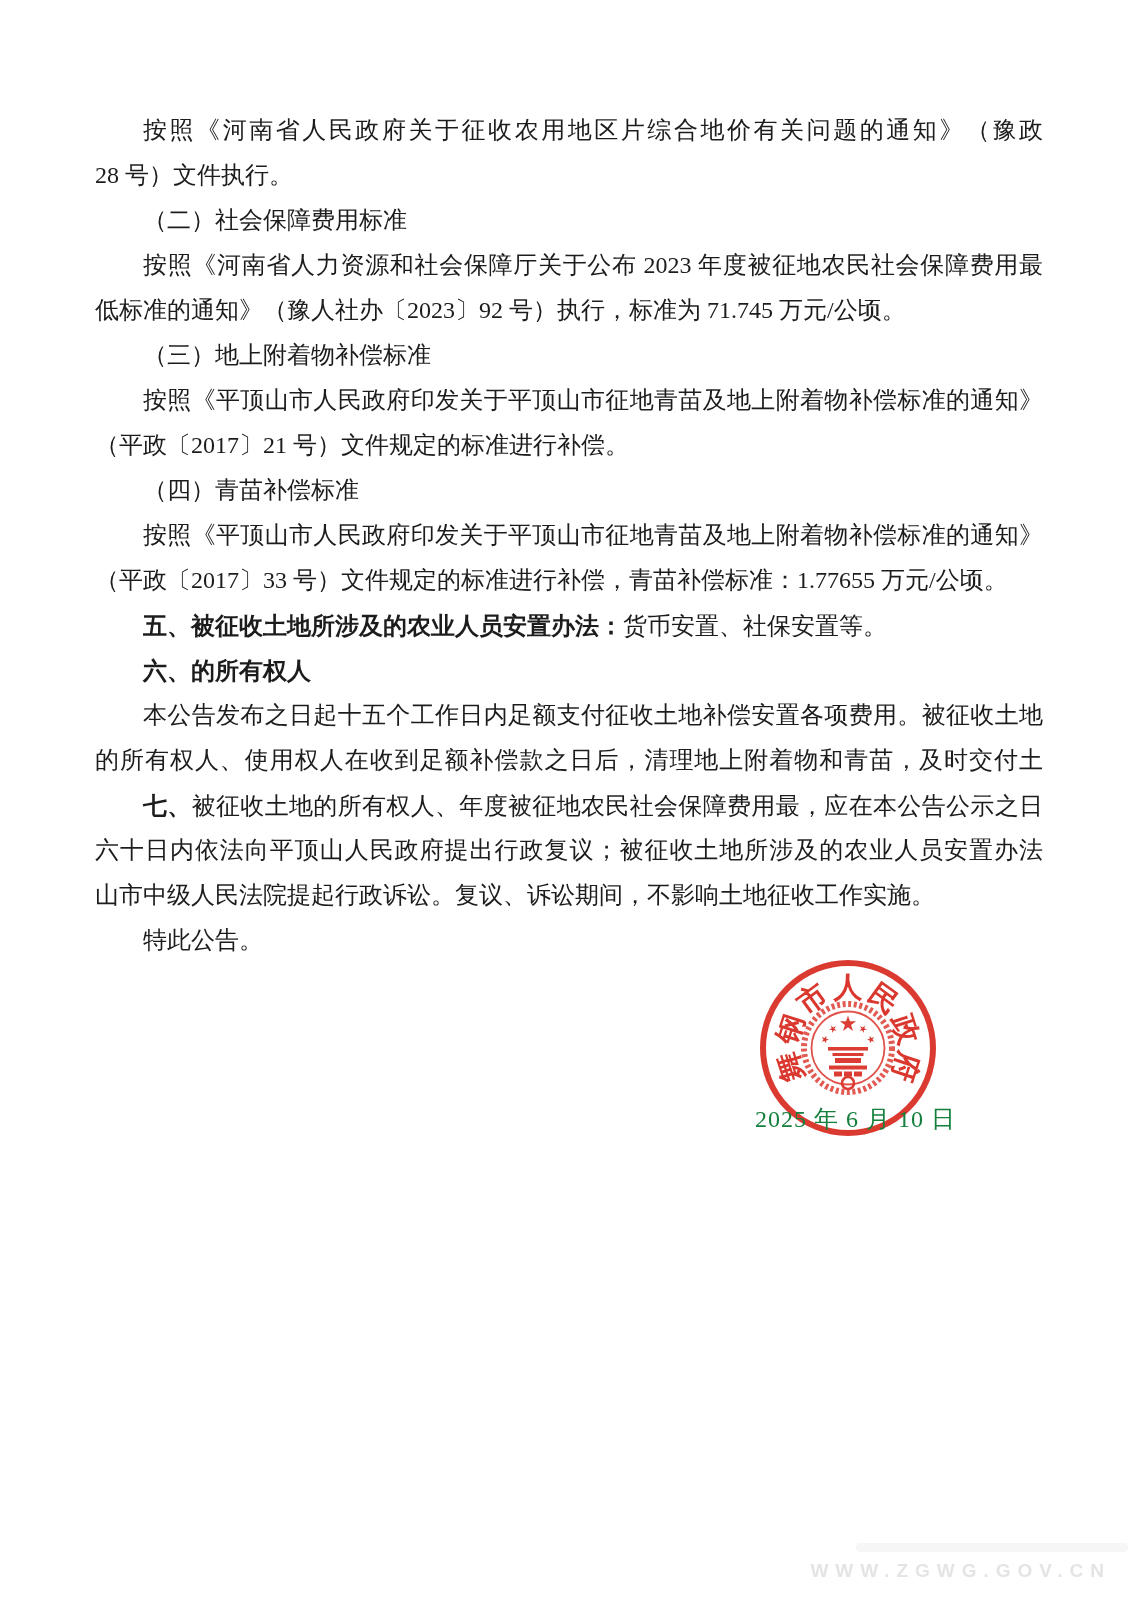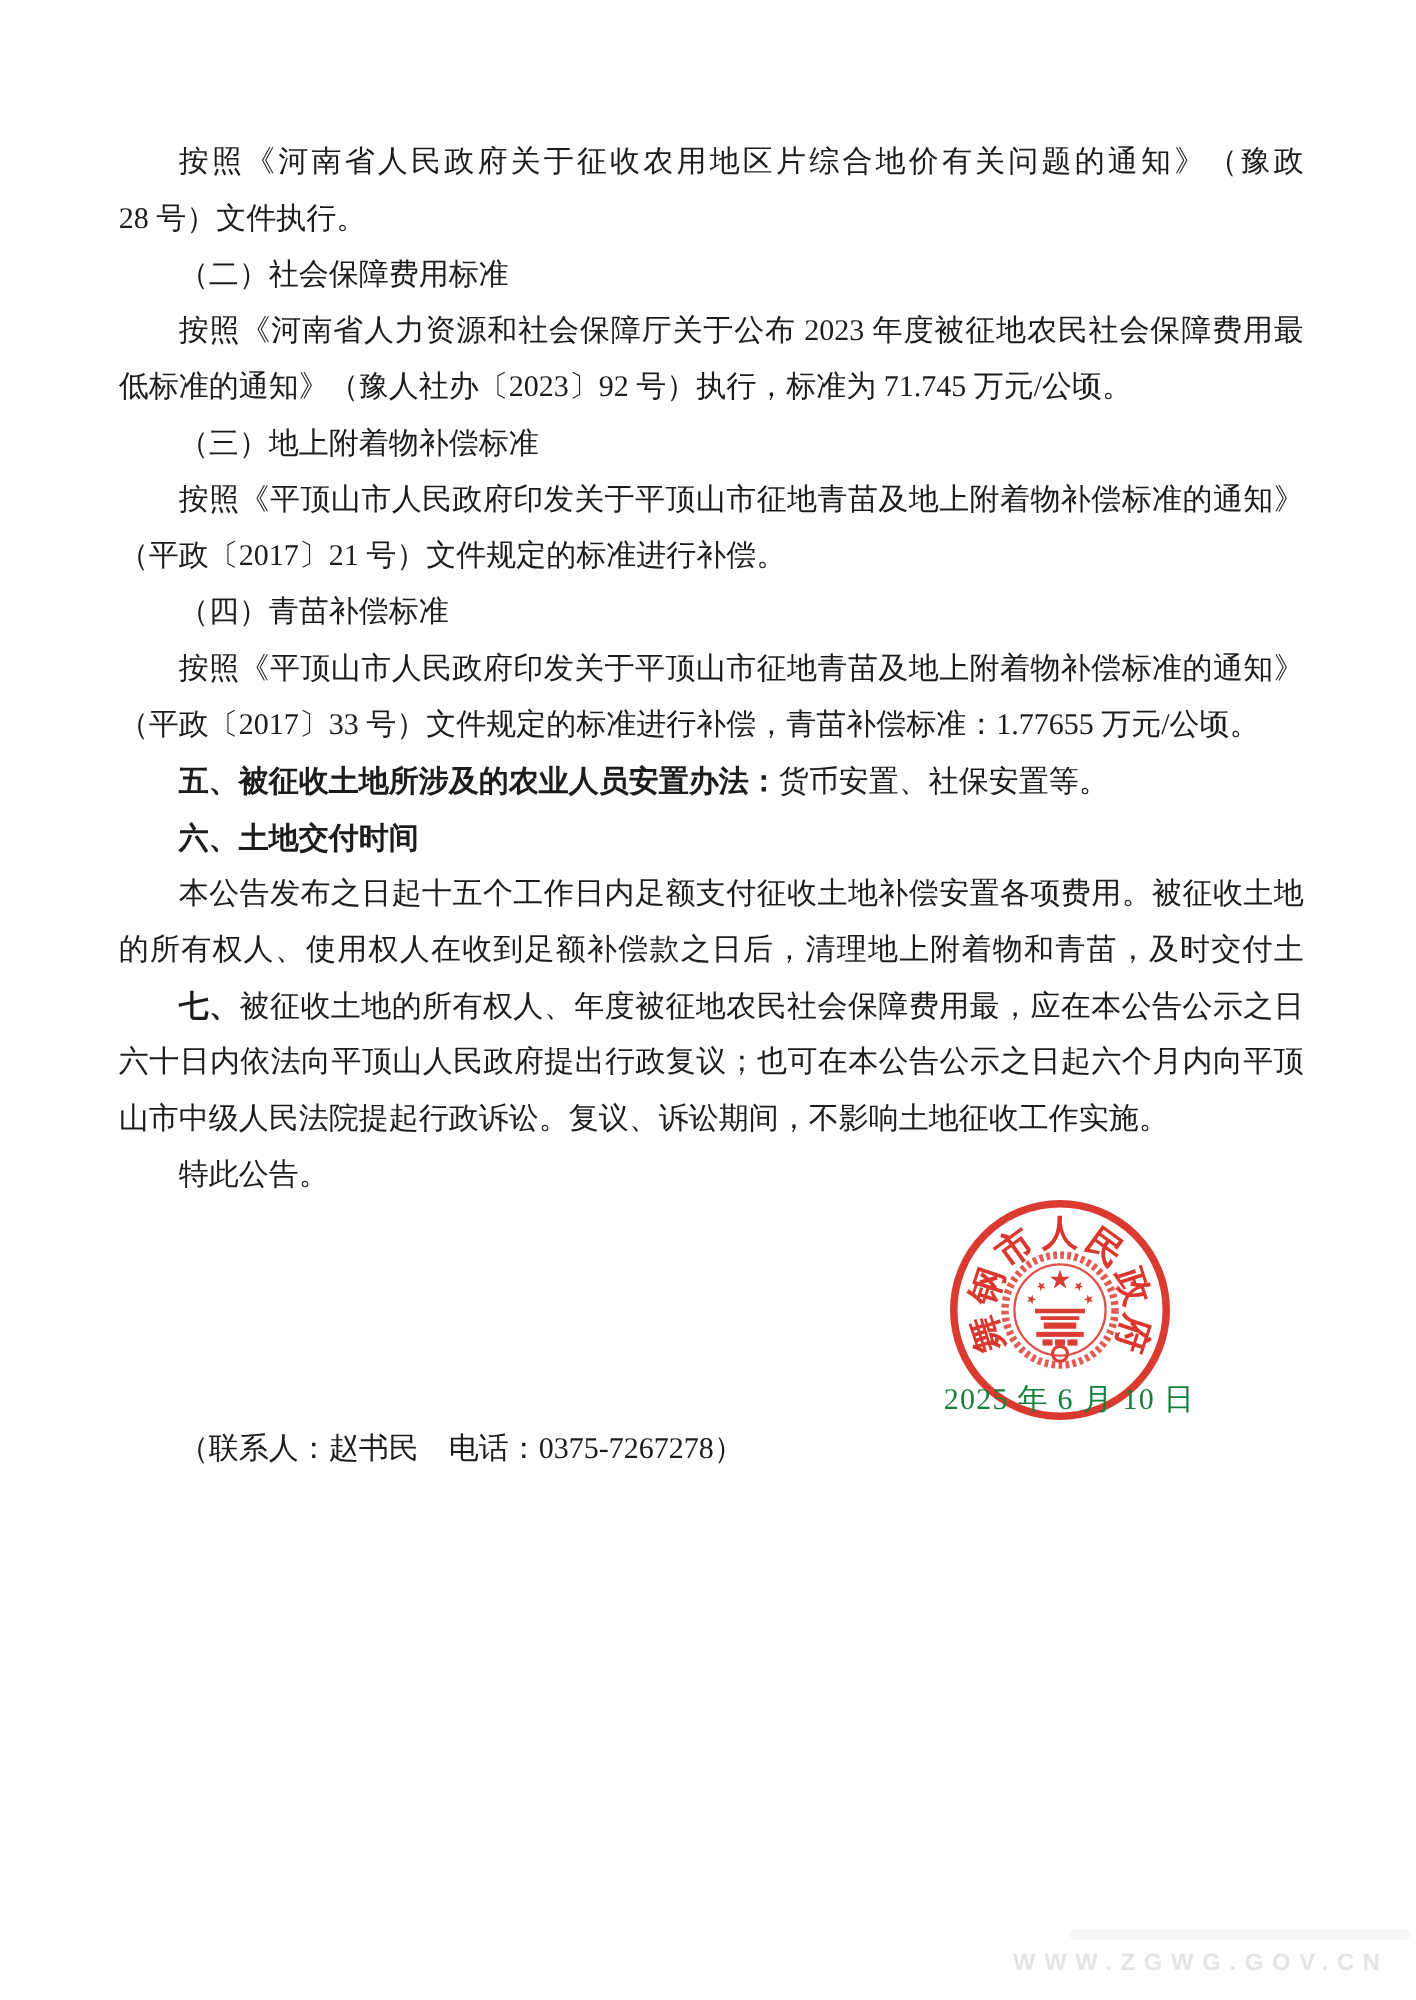--- a/index.html
+++ b/index.html
@@ -115,25 +115,25 @@
       <div class="line indent"><span class="run">（二）社会保障费用标准</span></div>
       <div class="line indent fill"><span class="run">按照《河南省人力资源和社会保障厅关于公布 2023 年度被征地农民社会保障费用最</span></div>
       <div class="line"><span class="run">低标准的通知》（豫人社办〔2023〕92 号）执行，标准为 71.745 万元/公顷。</span></div>
       <div class="line indent"><span class="run">（三）地上附着物补偿标准</span></div>
       <div class="line indent fill"><span class="run">按照《平顶山市人民政府印发关于平顶山市征地青苗及地上附着物补偿标准的通知》</span></div>
       <div class="line"><span class="run">（平政〔2017〕21 号）文件规定的标准进行补偿。</span></div>
       <div class="line indent"><span class="run">（四）青苗补偿标准</span></div>
       <div class="line indent fill"><span class="run">按照《平顶山市人民政府印发关于平顶山市征地青苗及地上附着物补偿标准的通知》</span></div>
       <div class="line"><span class="run">（平政〔2017〕33 号）文件规定的标准进行补偿，青苗补偿标准：1.77655 万元/公顷。</span></div>
       <div class="line indent"><span class="run b">五、被征收土地所涉及的农业人员安置办法：</span><span class="run">货币安置、社保安置等。</span></div>
-      <div class="line indent"><span class="run b">六、土地交付时间</span></div>
+      <div class="line indent"><span class="run b">六、的所有权人</span></div>
       <div class="line indent fill"><span class="run">本公告发布之日起十五个工作日内足额支付征收土地补偿安置各项费用。被征收土地</span></div>
       <div class="line fill"><span class="run">的所有权人、使用权人在收到足额补偿款之日后，清理地上附着物和青苗，及时交付土地。</span></div>
       <div class="line indent fill"><span class="run b">七、</span><span class="run">被征收土地的所有权人、年度被征地农民社会保障费用最，应在本公告公示之日起</span></div>
-      <div class="line fill"><span class="run">六十日内依法向平顶山人民政府提出行政复议；也可在本公告公示之日起六个月内向平顶</span></div>
+      <div class="line fill"><span class="run">六十日内依法向平顶山人民政府提出行政复议；被征收土地所涉及的农业人员安置办法</span></div>
       <div class="line"><span class="run">山市中级人民法院提起行政诉讼。复议、诉讼期间，不影响土地征收工作实施。</span></div>
       <div class="line indent"><span class="run">特此公告。</span></div>
     </div>
 
   <div class="stamp" style="--seal-color: #d8291f;">
     <div class="stamp-ring"></div>
     <svg class="emblem" viewBox="0 0 100 100">
       <circle cx="50" cy="50" r="44" fill="none" stroke="currentColor" stroke-width="6" stroke-dasharray="3 2.6" opacity="0.85"></circle>
       <circle cx="50" cy="50" r="36.5" fill="none" stroke="currentColor" stroke-width="1.8" opacity="0.9"></circle>
       <g fill="currentColor">
@@ -158,18 +158,17 @@
         <span class="seal-char" style="transform: rotate(-36deg) translateY(-61px);">市</span>
         <span class="seal-char" style="transform: rotate(0deg) translateY(-61px);">人</span>
         <span class="seal-char" style="transform: rotate(36deg) translateY(-61px);">民</span>
         <span class="seal-char" style="transform: rotate(72deg) translateY(-61px);">政</span>
         <span class="seal-char" style="transform: rotate(108deg) translateY(-61px);">府</span>
       </div>
   </div>
 
   <div class="stamp-date">2025 年 6 月 10 日</div>
 
-  <div class="contact">（联系人：赵书民　电话：0375-7267278）</div>
 
   <div class="smear"></div>
   <div class="watermark" style="--wm-color: #e4e4e4;">WWW.ZGWG.GOV.CN</div>
 
 </div>
 
 </body></html>

